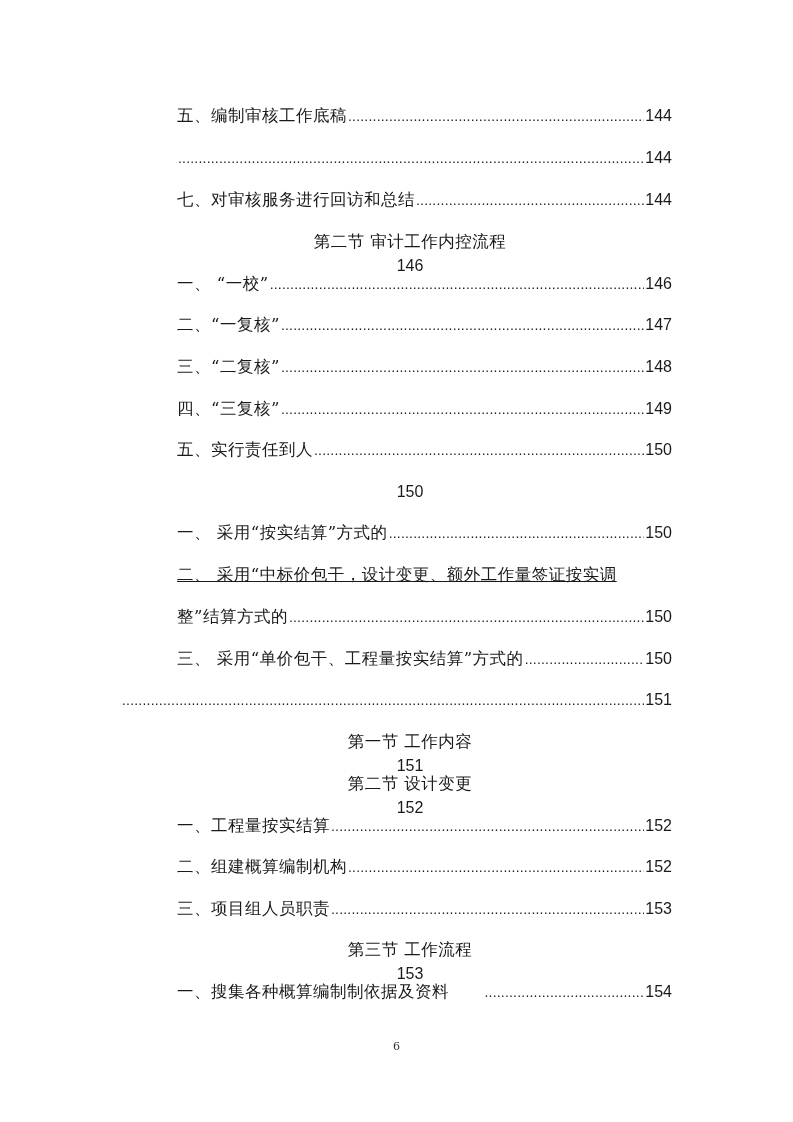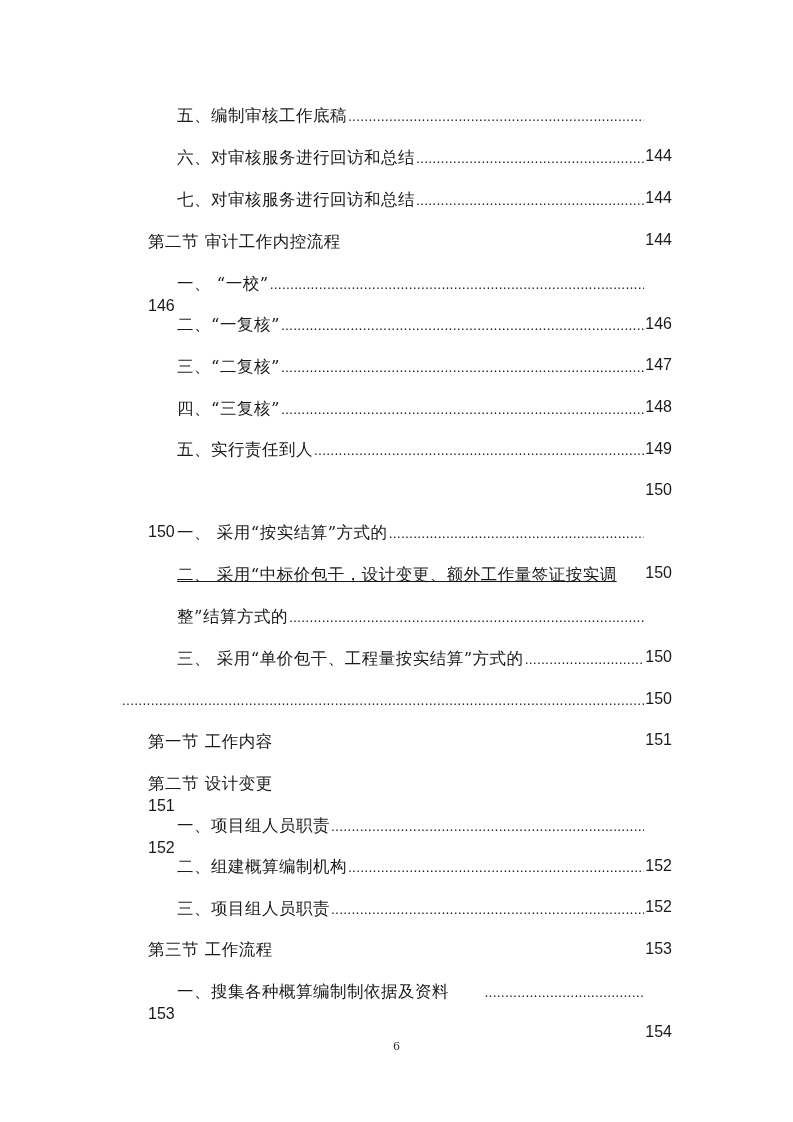--- a/index.html
+++ b/index.html
@@ -1,44 +1,43 @@
 <!DOCTYPE html>
 <html><head>
 <meta charset="utf-8">
 <style>
   html, body { margin: 0; padding: 0; background: #ffffff; }
   body { width: 793px; height: 1122px; position: relative; overflow: hidden;
          font-family: "DejaVu Serif", "Liberation Serif", serif; color: #1a1a1a; }
   .toc { position: absolute; left: 0; top: 98px; width: 793px; }
-  .row { position: absolute; height: 24px; display: flex; align-items: flex-start;
+  .row { position: absolute; height: 24px; display: flex; align-items: center;
          font-size: 16.5px; line-height: 24px; }
   .lvl0 { left: 121px; width: 551px; }
   .lvl1 { left: 148px; width: 524px; flex-direction: column; }
   .lvl2 { left: 177px; width: 495px; }
   .row .label { white-space: nowrap; letter-spacing: 0.5px; }
   .row .leader { flex: 1; overflow: hidden; white-space: nowrap; margin: 0 1px;
                  font-family: "Liberation Sans", sans-serif; font-size: 14px; letter-spacing: 0.2px;
                  color: #222; }
   .row .leader::before { content: "........................................................................................................................................................................................"; }
-  .row .page { font-family: "Liberation Sans", sans-serif; font-size: 16px; white-space: nowrap; margin-top: 40px; }
+  .row .page { font-family: "Liberation Sans", sans-serif; font-size: 16px; white-space: nowrap; }
   .row.nolead .label { white-space: nowrap; text-decoration: underline; }
   .footer { position: absolute; left: 0; width: 793px; top: 1040px; text-align: center;
             font-family: "DejaVu Serif", serif; font-size: 11px; color: #333; }
 </style>
 </head>
 <body>
 
 <div class="toc">
   <div class="row lvl2" style="top:6px">
     <span class="label">五、编制审核工作底稿</span>
       <span class="leader"></span>
       <span class="page">144</span>
   </div>
   <div class="row lvl2" style="top:48px">
-    <span class="label">六、对审核服务进行回访和总结</span>
       <span class="leader"></span>
       <span class="page">144</span>
   </div>
   <div class="row lvl2" style="top:90px">
     <span class="label">七、对审核服务进行回访和总结</span>
       <span class="leader"></span>
       <span class="page">144</span>
   </div>
   <div class="row lvl1" style="top:132px">
     <span class="label">第二节  审计工作内控流程</span>
@@ -100,21 +99,21 @@
     <span class="label">第一节  工作内容</span>
       <span class="leader"></span>
       <span class="page">151</span>
   </div>
   <div class="row lvl1" style="top:674px">
     <span class="label">第二节  设计变更</span>
       <span class="leader"></span>
       <span class="page">152</span>
   </div>
   <div class="row lvl2" style="top:716px">
-    <span class="label">一、项目组人员职责</span>
+    <span class="label">一、工程量按实结算</span>
       <span class="leader"></span>
       <span class="page">152</span>
   </div>
   <div class="row lvl2" style="top:757px">
     <span class="label">二、组建概算编制机构</span>
       <span class="leader"></span>
       <span class="page">152</span>
   </div>
   <div class="row lvl2" style="top:799px">
     <span class="label">三、项目组人员职责</span>

